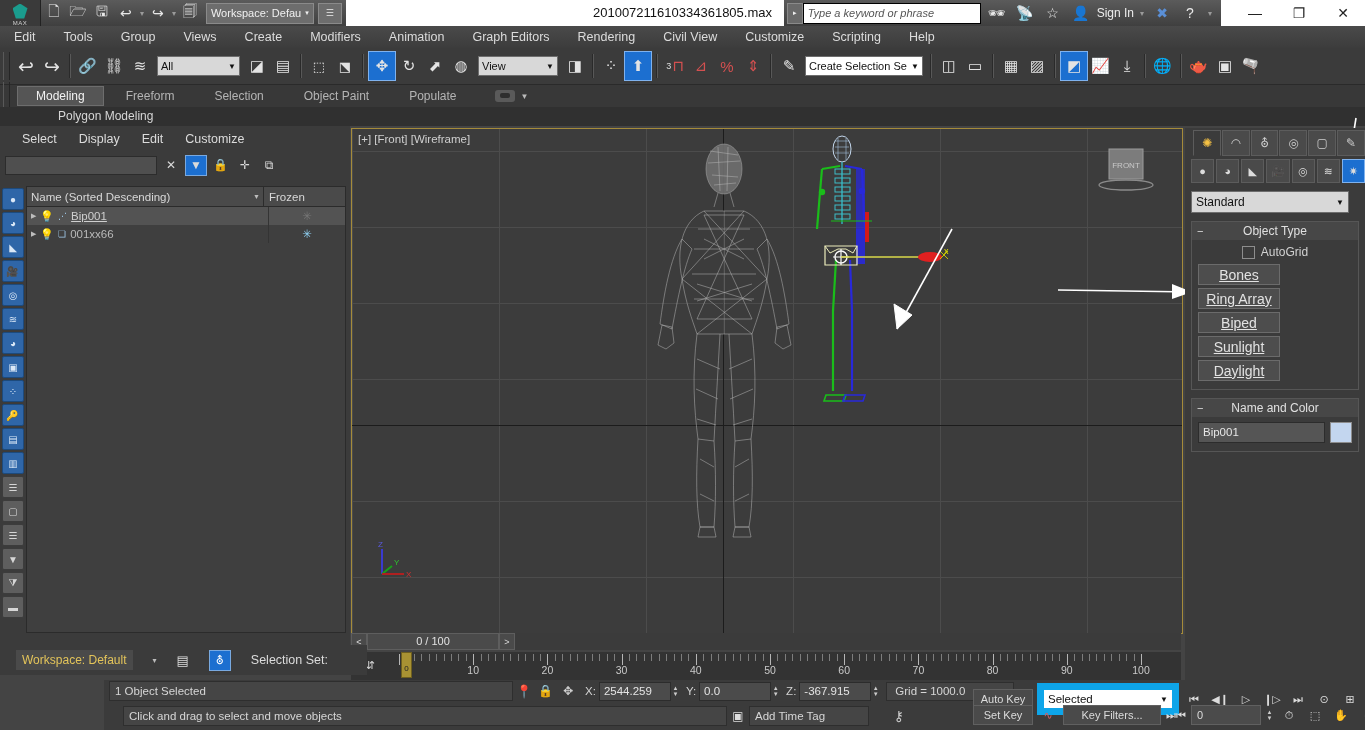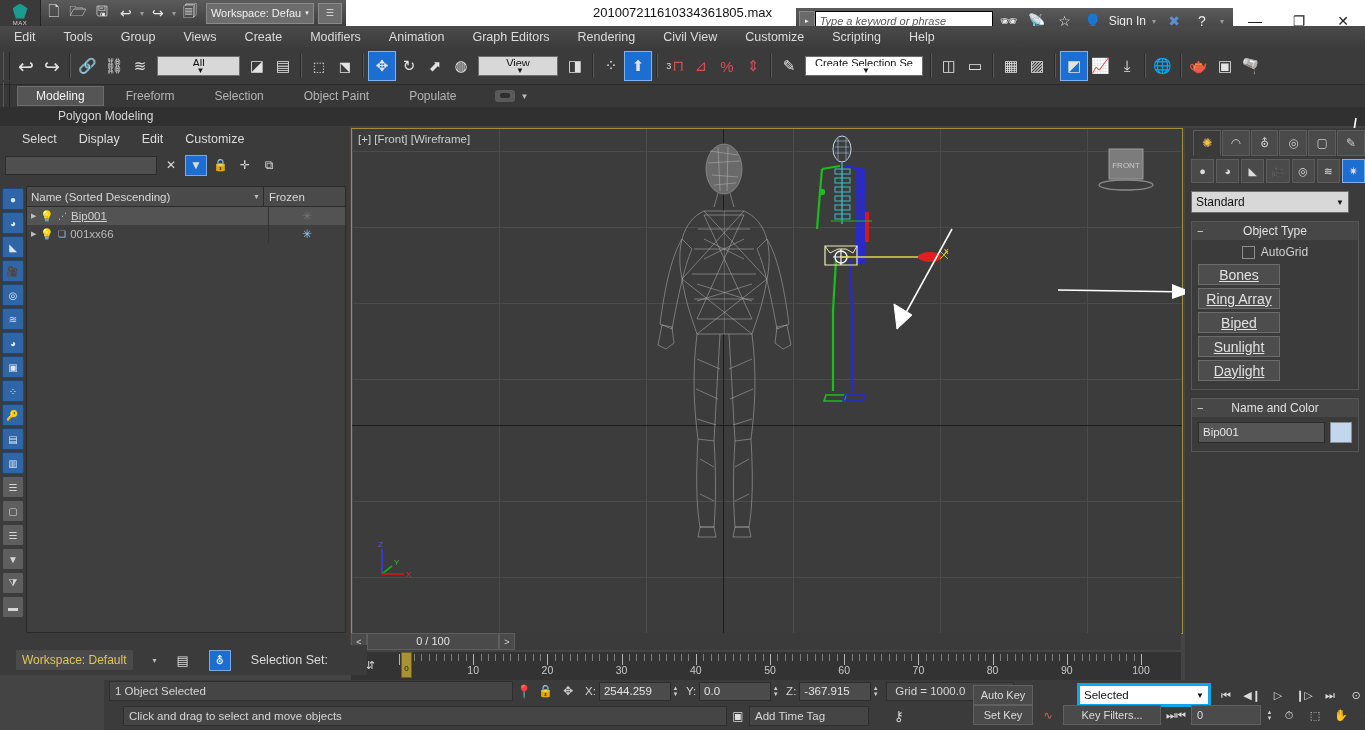--- a/index.html
+++ b/index.html
@@ -21,21 +21,21 @@
   .tbicon{width:24px;height:24px;display:flex;align-items:center;justify-content:center;
           color:#e8e8e8;font-size:14px;}
   .tbsep{color:#9a9a9a;font-size:8px;width:8px;text-align:center;}
   .wsbox{height:19px;background:#6d6d6d;border:1px solid #8a8a8a;display:flex;align-items:center;
          padding:0 4px;color:#f0f0f0;font-size:11px;margin-left:4px;}
   .wsbox .arr{margin-left:4px;font-size:7px;}
   .wsmenu{width:22px;height:19px;background:#6d6d6d;border:1px solid #8a8a8a;margin-left:4px;
           display:flex;align-items:center;justify-content:center;font-size:9px;color:#eee;}
   .filetitle{position:absolute;left:0;right:0;top:0;height:26px;line-height:26px;
              text-align:center;color:#111;font-size:13px;}
-  .tb-right{position:absolute;right:0;top:8px;height:26px;display:flex;align-items:center;}
+  .tb-right{position:absolute;right:0;top:0;height:26px;display:flex;align-items:center;gap:12px;}
   .searchwrap{display:flex;align-items:center;height:26px;
               background:linear-gradient(#5b5b5b,#3f3f3f);padding:0 3px;}
   .sarrow{width:14px;height:19px;background:#6a6a6a;border:1px solid #8a8a8a;
           display:flex;align-items:center;justify-content:center;font-size:7px;color:#eee;}
   .searchbox{width:168px;height:17px;background:#fff;border:1px solid #000;
              color:#555;font-style:italic;font-size:11px;padding:1px 4px;line-height:16px;}
   .signin{display:flex;align-items:center;color:#ececec;font-size:12px;gap:4px;padding:0 4px;}
   .wincontrols{display:flex;align-items:center;background:#fff;height:26px;}
   .wc{width:44px;height:26px;display:flex;align-items:center;justify-content:center;
       color:#222;font-size:14px;}
@@ -47,21 +47,21 @@
 
   
   .maintoolbar{position:absolute;left:0;top:48px;width:1365px;height:36px;
                background:#3b3b3b;border-bottom:1px solid #2a2a2a;display:flex;align-items:center;}
   .grip{width:5px;height:28px;border-left:1px solid #595959;border-right:1px solid #252525;margin:0 3px;}
   .tbtn{width:26px;height:28px;display:flex;align-items:center;justify-content:center;
         color:#e3e3e3;font-size:15px;position:relative;}
   .tbtn.on{background:#1c6fd0;border:1px solid #7fb2ee;}
   .vsep{width:1px;height:24px;background:#2a2a2a;border-right:1px solid #585858;margin:0 4px;}
   .combo{height:18px;background:#d8d8d8;border:1px solid #6d6d6d;color:#111;font-size:11px;
-         display:flex;align-items:center;padding:0 3px;justify-content:space-between;flex-direction:column;}
+         display:flex;align-items:center;padding:0 3px;justify-content:space-between;}
   .combo .cv{white-space:nowrap;overflow:hidden;}
   .combo .ca{font-size:8px;margin-left:4px;}
   .combo.dark{background:#fff;}
 
   
   .ribbon{position:absolute;left:0;top:85px;width:1365px;height:22px;background:#383838;
           display:flex;align-items:center;}
   .rtab{padding:0 18px;height:18px;line-height:18px;color:#b4b4b4;font-size:12px;margin-left:4px;}
   .rtab.active{background:#555;color:#f2f2f2;border:1px solid #6d6d6d;}
   .ribbon2{position:absolute;left:0;top:107px;width:1365px;height:19px;background:#303030;padding-left:44px;}
@@ -167,22 +167,22 @@
   .coordfield{height:17px;background:#4b4b4b;border:1px solid #2c2c2c;color:#e4e4e4;font-size:11.5px;
               display:flex;align-items:center;padding:0 4px;}
   .coordlab{color:#d2d2d2;font-size:11.5px;margin:0 3px 0 6px;}
   .spin{width:9px;height:17px;display:flex;flex-direction:column;justify-content:center;
         align-items:center;color:#ccc;font-size:6px;line-height:6px;}
   .gridlab{height:17px;background:#454545;border:1px solid #2e2e2e;color:#d6d6d6;font-size:11.5px;
            display:flex;align-items:center;padding:0 8px;}
   .keybar{position:absolute;right:0;top:680px;width:400px;height:50px;}
   .kbtn{height:18px;background:#4a4a4a;border:1px solid #606060;color:#dcdcdc;font-size:11px;
         display:flex;align-items:center;justify-content:center;padding:0 5px;}
-  .kcombo{width:120px;height:18px;background:#fff;border:3px solid #0ea5e9;color:#111;font-size:11.5px;
-          display:flex;align-items:center;justify-content:space-between;padding:0 4px;margin-left:40px;}
+  .kcombo{width:120px;height:18px;background:#fff;border:7px solid #0ea5e9;color:#111;font-size:11.5px;
+          display:flex;align-items:center;justify-content:space-between;padding:0 4px;}
   .navbtn{width:22px;height:20px;display:flex;align-items:center;justify-content:center;
           color:#dcdcdc;font-size:11px;}
 </style>
 </head>
 <body>
 
 <div class="app">
 
   <div class="titlebar">
     <div class="filetitle">201007211610334361805.max</div>

